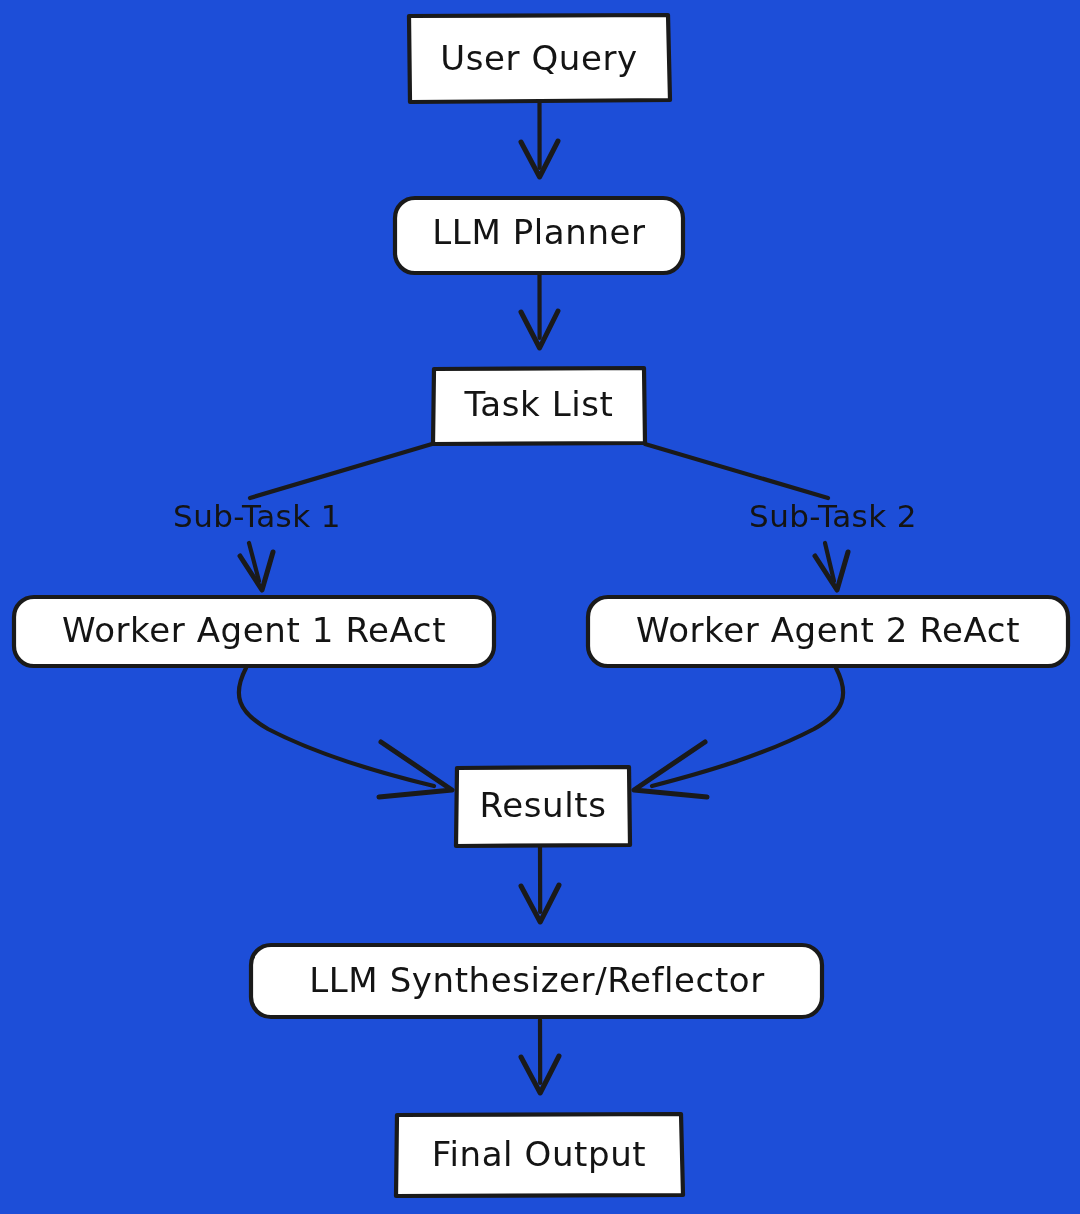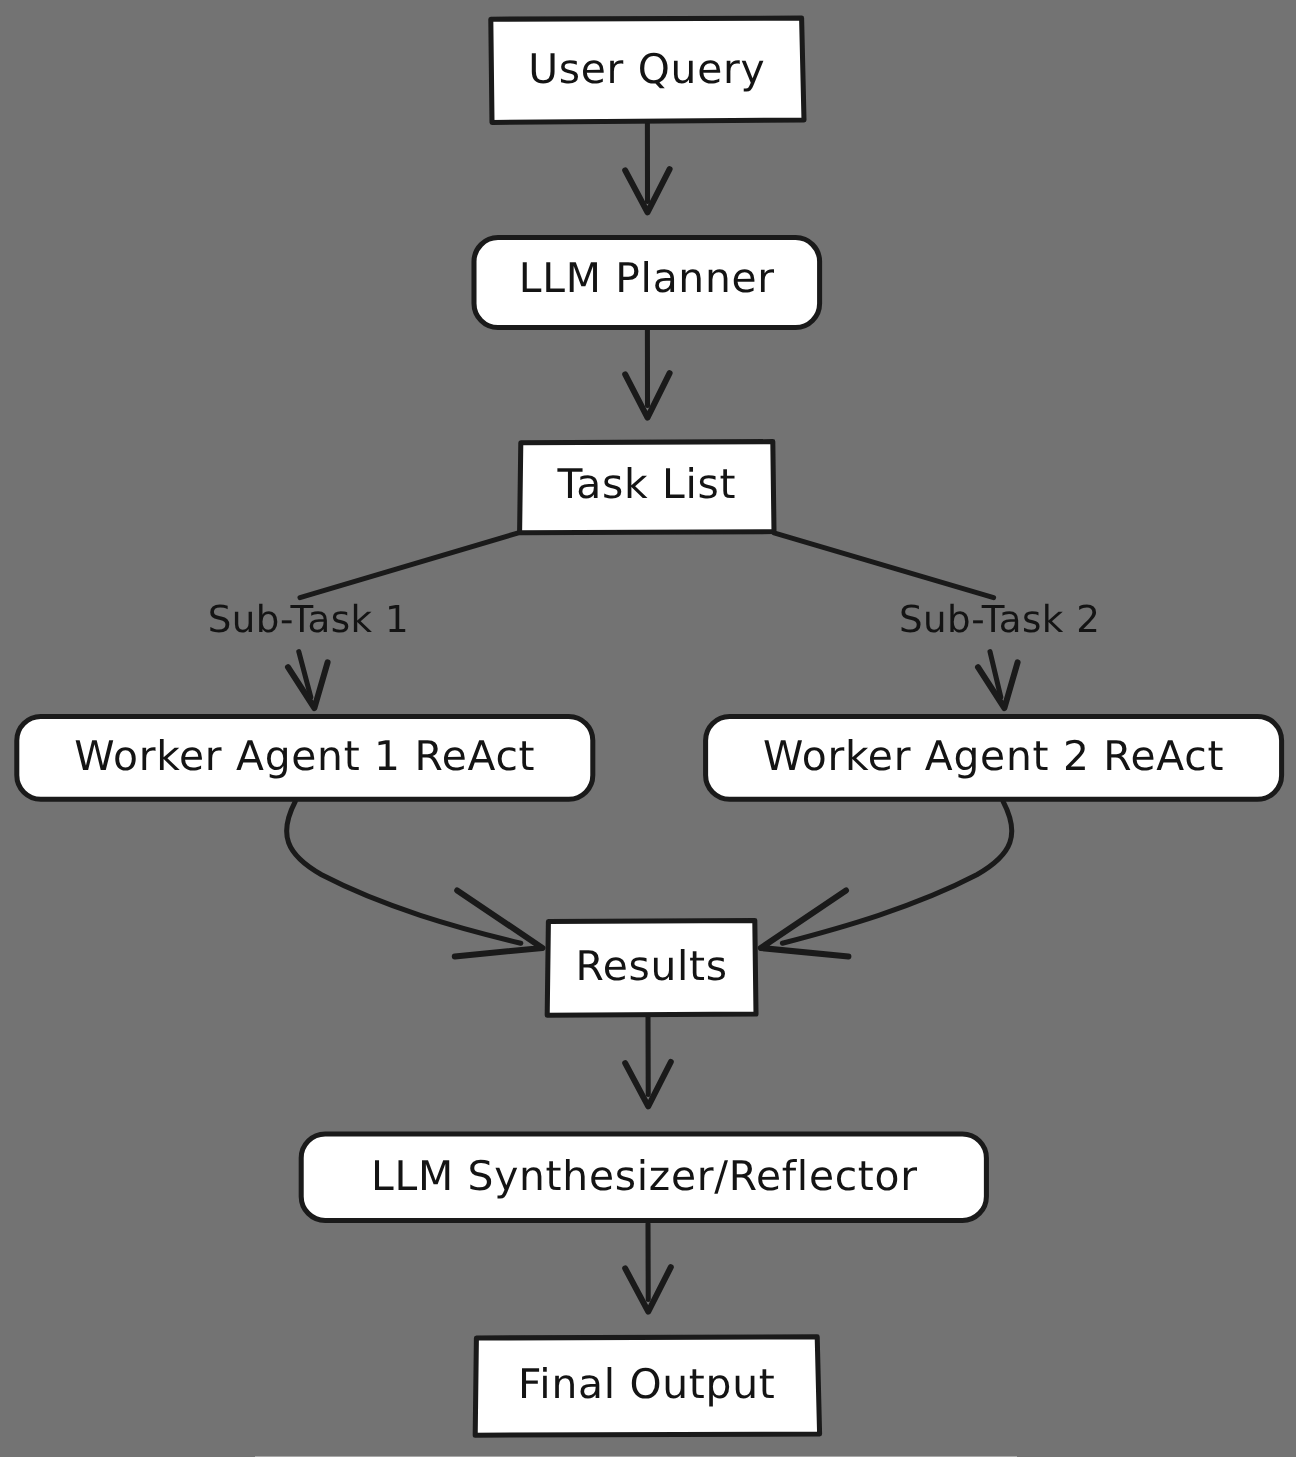--- a/index.html
+++ b/index.html
@@ -11,21 +11,21 @@
   body {
     width: 1080px;
     height: 1214px;
     font-family: "DejaVu Sans", sans-serif;
     overflow: hidden;
   }
   #diagram-root {
     position: relative;
     width: 1080px;
     height: 1214px;
-    background: #737373;
+    background: #1d4ed8;
   }
   svg.flow {
     position: absolute;
     top: 0;
     left: 0;
     width: 1080px;
     height: 1214px;
     display: block;
   }
   .node-shape {

